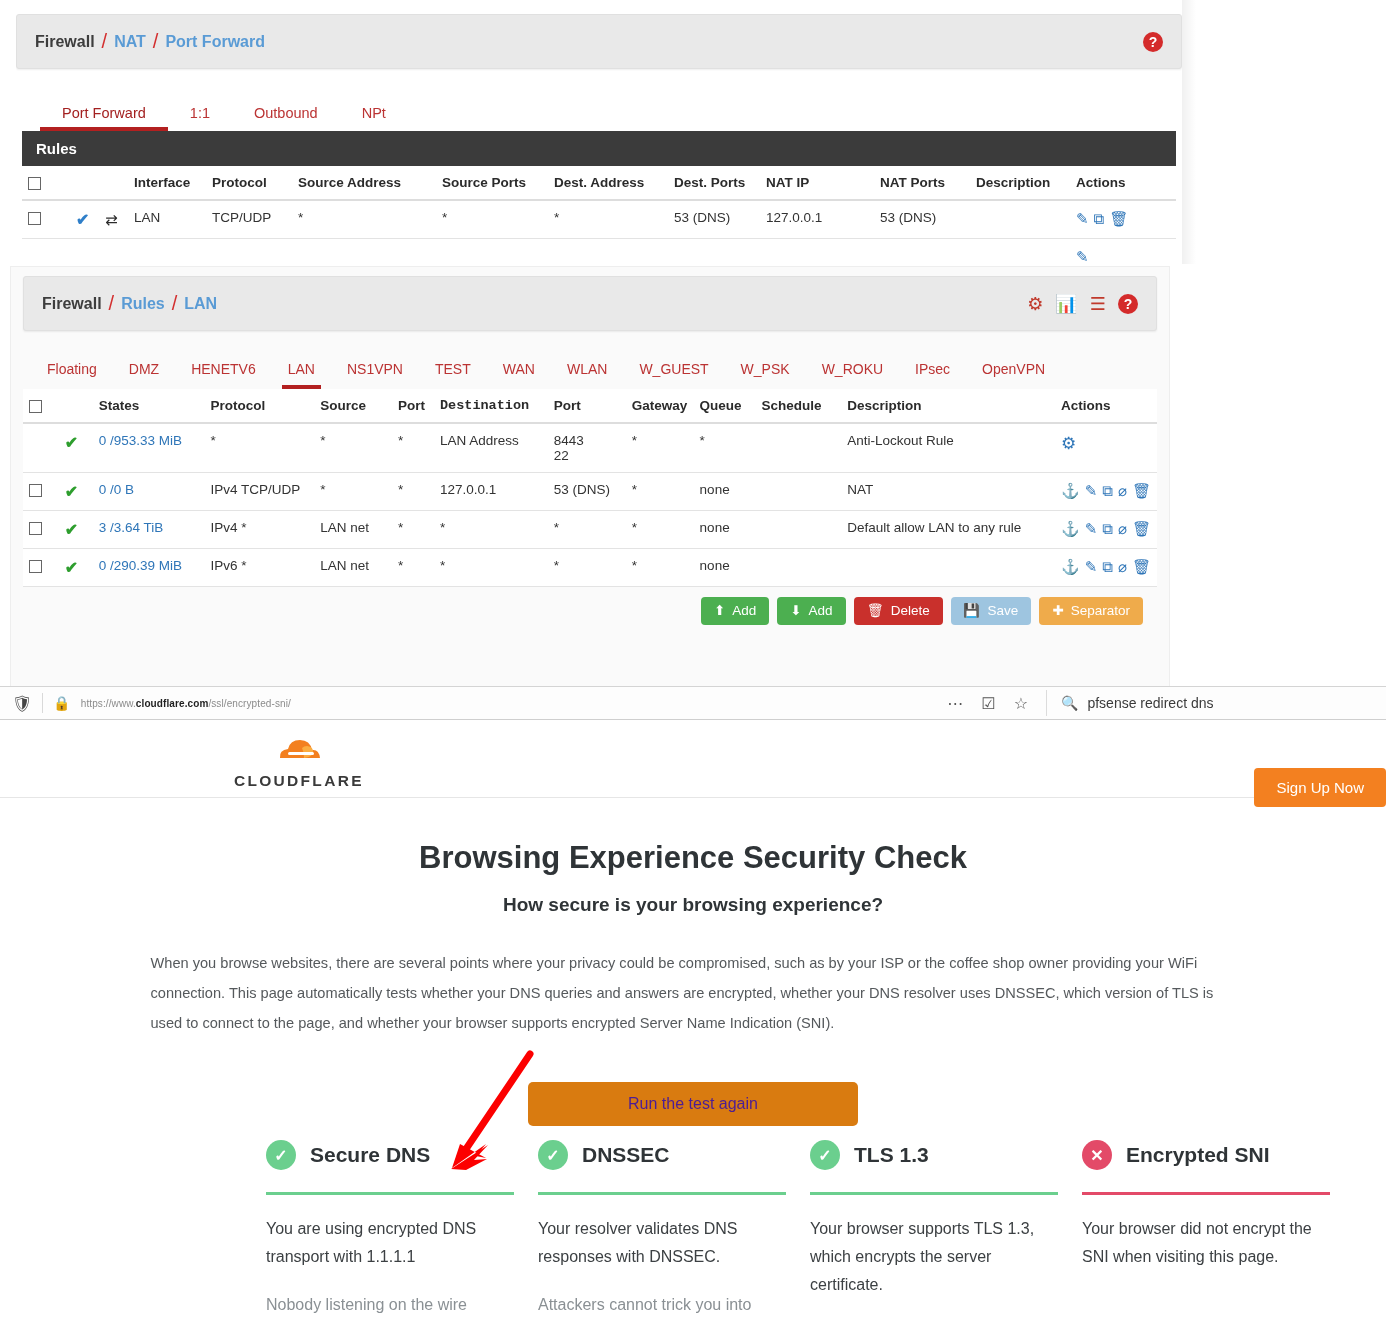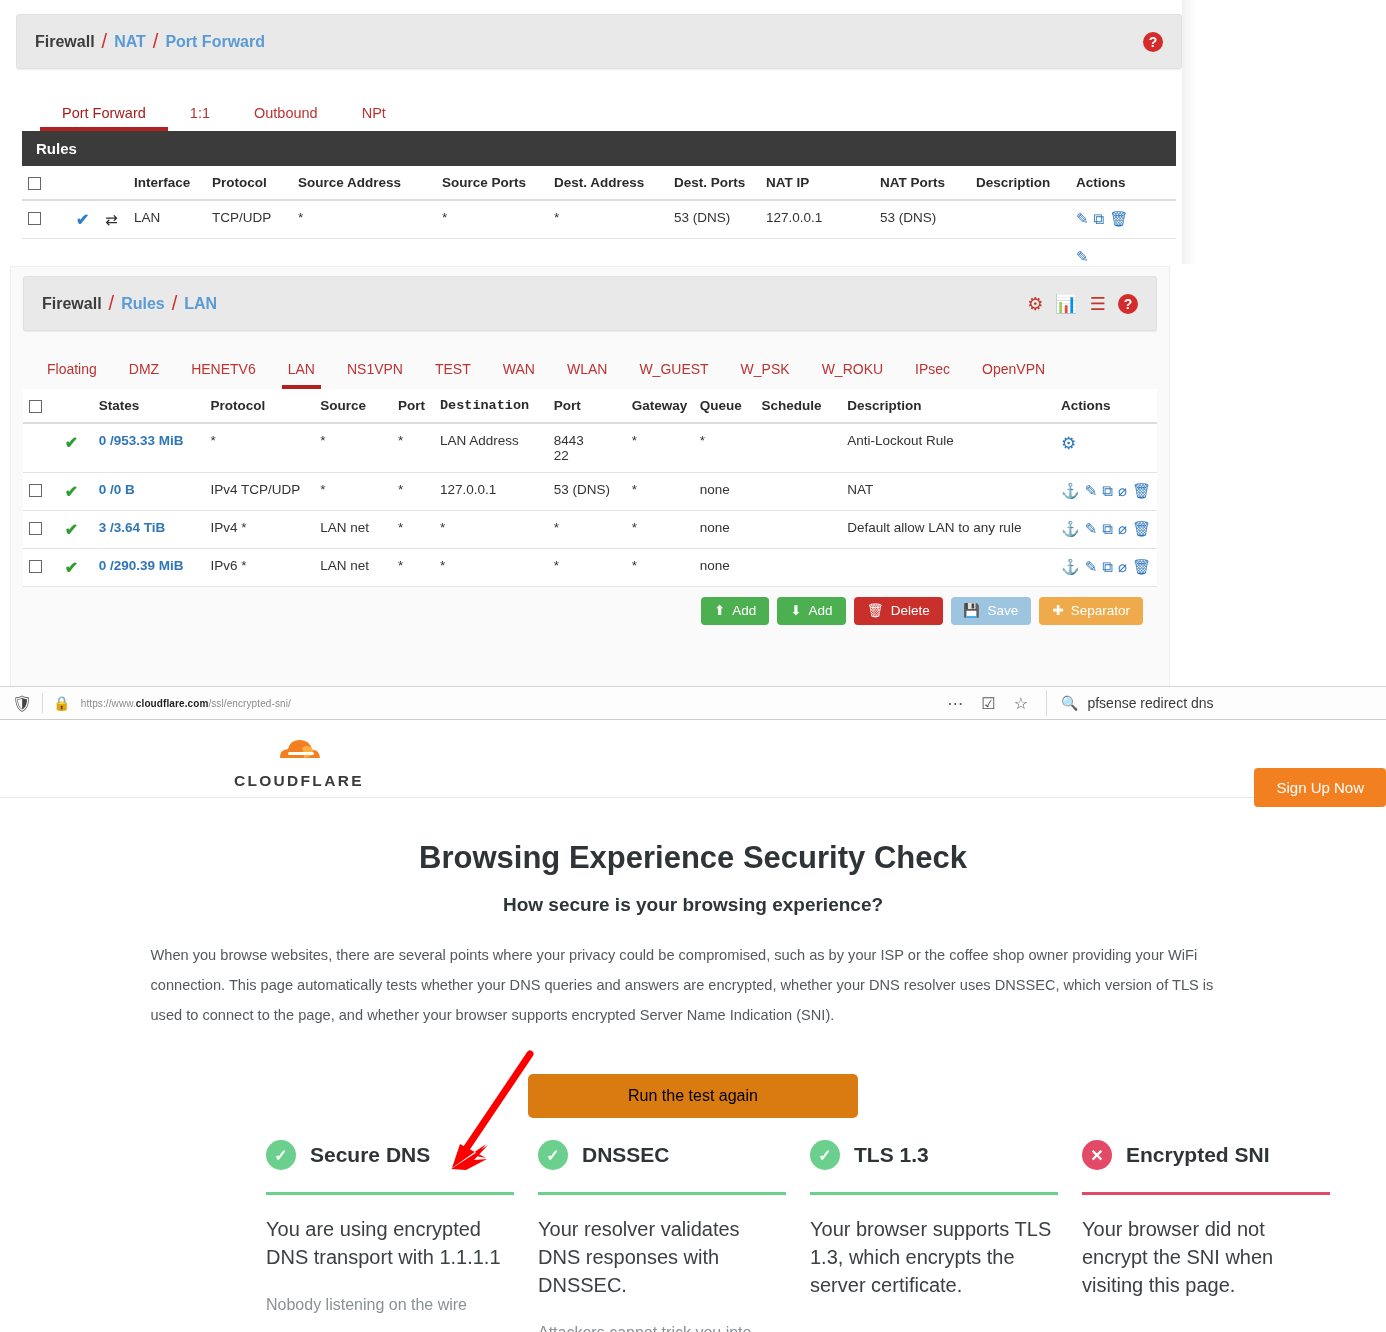--- a/index.html
+++ b/index.html
@@ -82,21 +82,21 @@
     white-space:nowrap;
   }
   .chk {
     width:13px;height:13px;border:1px solid #666;background:#fff;
     display:inline-block; vertical-align:middle;
   }
   .ico-check-blue { color:#2f7fc9; font-size:16px; font-weight:bold; }
   .ico-green { color:#2e9e2e; font-size:16px; font-weight:bold; }
   .ico-shuffle { color:#2b2b2b; font-size:15px; }
   .act-icons { display:flex; gap:5px; align-items:center; color:#2f76b8; font-size:15px; }
-  .state-link { color:#2f76b8;font-weight:bold; }
+  .state-link { color:#2f76b8; }
 
   
   .pf-panel2 {
     position:absolute; left:10px; top:266px; width:1160px; height:422px;
     background:#fafafa; border:1px solid #eee; overflow:hidden;
   }
   .pf-panel2-inner { padding:0 6px; }
   .p2-tabs { display:flex; align-items:flex-end; padding-left:14px; height:58px; }
   .p2-tab {
     font-size:14px; color:#b33; padding:10px 16px 12px 16px; position:relative; white-space:nowrap;
@@ -154,47 +154,47 @@
   }
   .cf-h1 {
     text-align:center; font-size:31px; font-weight:700; color:#2f3437;
     margin:42px 0 0 0;
   }
   .cf-h2 {
     text-align:center; font-size:19px; font-weight:700; color:#2f3437;
     margin:18px 0 0 0;
   }
   .cf-para {
-    width:1085px; margin:24px auto 0 auto;
+    width:1085px; margin:32px auto 0 auto;
     font-size:14.6px; line-height:30px; color:#55595c; text-align:left;
   }
   .cf-runbtn {
     display:block; margin:44px auto 0 auto;
-    background:#d97b10; color:#000000; font-size:16px;
+    background:#d97b10; color:#4c1d95; font-size:16px;
     padding:13px 0; width:330px; border-radius:5px; text-align:center;
     border:none;
   }
   .cf-cards {
     position:absolute; left:266px; top:420px; width:1110px;
     display:flex; gap:24px;
   }
   .cf-card { width:248px; }
   .cf-card-head { display:flex; align-items:center; gap:14px; }
   .badge {
     width:30px;height:30px;border-radius:50%;
     display:flex;align-items:center;justify-content:center;
     color:#fff; font-size:16px; font-weight:bold; flex:none;
   }
   .badge.ok { background:#6bcf8e; }
   .badge.bad { background:#e34a68; }
   .cf-card-title { font-size:21px; font-weight:700; color:#2f3437; }
   .cf-rule { height:3px; margin:22px 0 20px 0; }
   .cf-rule.ok { background:#6bcf8e; }
   .cf-rule.bad { background:#e34a68; }
-  .cf-card-body { font-size:20px; line-height:28px; color:#3c4043; }
+  .cf-card-body { font-size:16px; line-height:28px; color:#3c4043; }
   .cf-card-sub { font-size:16px; line-height:28px; color:#8a9094; margin-top:20px; }
 
   .arrow-anno { position:absolute; left:430px; top:1040px; pointer-events:none; }
 
   .sheet-edge {
     position:absolute; left:1196px; top:0; width:190px; height:686px; background:#fff;
   }
   .sheet-shadow {
     position:absolute; left:1182px; top:0; width:14px; height:264px;
     background:linear-gradient(to right, rgba(0,0,0,0.06), rgba(0,0,0,0));

